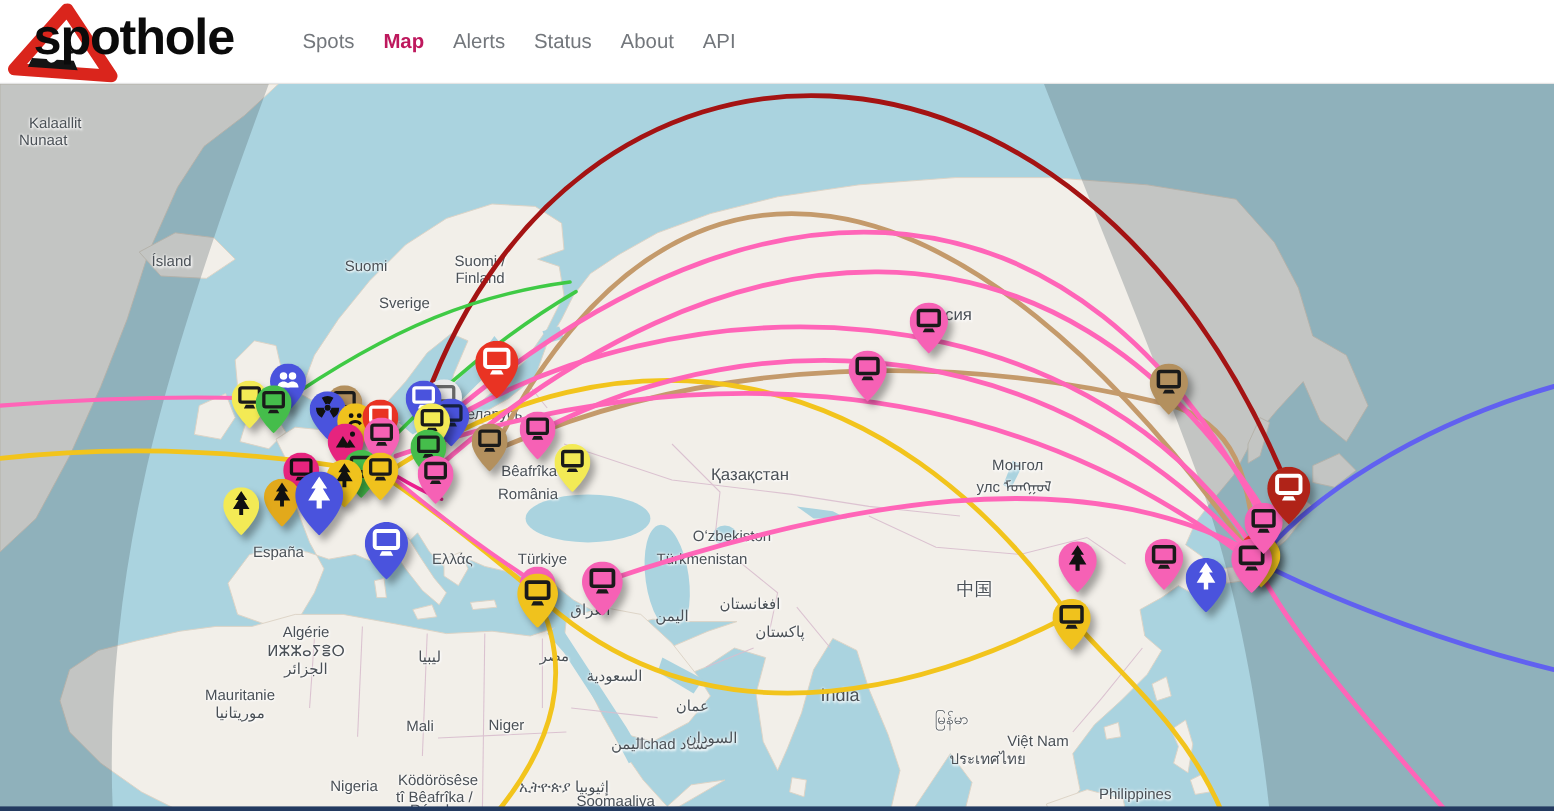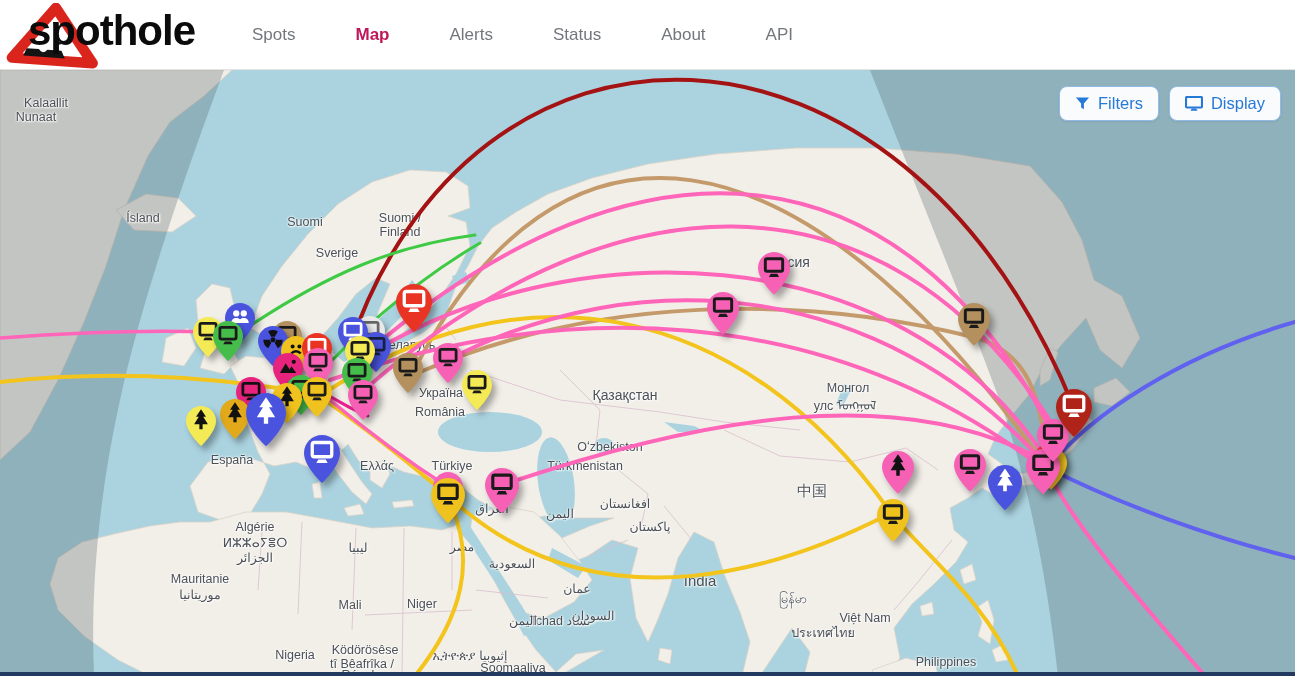--- a/index.html
+++ b/index.html
@@ -3,21 +3,21 @@
 <meta charset="utf-8">
 <style>
   * { margin:0; padding:0; box-sizing:border-box; }
   html,body { width:1295px; height:676px; overflow:hidden; font-family:"Liberation Sans", sans-serif; background:#fff; }
 
   
   .header { position:relative; height:70px; background:#fff; border-bottom:1px solid #e4e4e4; display:flex; align-items:center; z-index:50; }
   .brand { position:relative; display:flex; align-items:center; height:70px; width:210px; cursor:pointer; }
   .brand-sign { position:absolute; left:6px; top:3px; }
   .brand-text { position:absolute; left:28px; top:10px; font-family:Liberation Sans, sans-serif; font-weight:700; font-size:42px; letter-spacing:-1px; color:#0b0b0b; line-height:1; }
-  .nav { display:flex; align-items:center; gap:60px; margin-left:42px; }
+  .nav { display:flex; align-items:center; gap:24px; margin-left:42px; }
   .nav a { text-decoration:none; color:#73777c; font-size:17px; cursor:pointer; }
   .nav a.active { color:#be185d; font-weight:700; }
 
   
   .map { position:absolute; left:0; top:70px; width:1295px; height:606px; background:#aad3df; overflow:hidden; cursor:grab; }
   .map svg.base, .map svg.arcs { position:absolute; left:0; top:0; }
   .map .arcs { z-index:12; pointer-events:none; }
   .lbl { position:absolute; transform:translate(-50%,-50%); color:#4a5056; font-size:12.5px; white-space:nowrap; z-index:8;
          text-shadow:0 0 3px #fff, 0 0 2px #fff, 1px 1px 2px #fff; pointer-events:none; }
   .pinwrap { position:absolute; z-index:20; }
@@ -124,21 +124,21 @@
 
   <div id="labels">
       <div class="lbl" style="left: 46px; top: 33px;">Kalaallit</div>
       <div class="lbl" style="left: 36px; top: 47px;">Nunaat</div>
       <div class="lbl" style="left: 143px; top: 148px; text-align: center;">Ísland</div>
       <div class="lbl" style="left: 305px; top: 152px;">Suomi</div>
       <div class="lbl" style="left: 337px; top: 183px;">Sverige</div>
       <div class="lbl" style="left: 400px; top: 148px;">Suomi /</div>
       <div class="lbl" style="left: 400px; top: 162px;">Finland</div>
       <div class="lbl" style="left: 408px; top: 275px;">Беларусь</div>
-      <div class="lbl" style="left: 441px; top: 323px;">Україна</div>
+      <div class="lbl" style="left: 441px; top: 323px;">Bêafrîka</div>
       <div class="lbl" style="left: 440px; top: 342px;">România</div>
       <div class="lbl" style="left: 377px; top: 396px;">Ελλάς</div>
       <div class="lbl" style="left: 452px; top: 396px;">Türkiye</div>
       <div class="lbl" style="left: 232px; top: 390px;">España</div>
       <div class="lbl" style="left: 255px; top: 457px;">Algérie</div>
       <div class="lbl" style="left: 255px; top: 472px;">ⵍⵣⵣⴰⵢⴻⵔ</div>
       <div class="lbl" style="left: 255px; top: 487px;">الجزائر</div>
       <div class="lbl" style="left: 200px; top: 509px;">Mauritanie</div>
       <div class="lbl" style="left: 200px; top: 524px;">موريتانيا</div>
       <div class="lbl" style="left: 350px; top: 535px;">Mali</div>
@@ -486,30 +486,15 @@
       </div>
       <div class="pinwrap" style="left: 1056px; top: 319px;">
         <svg width="36" height="48" viewBox="0 0 24 32">
           <path d="M12 0 C5.37 0 0 5.37 0 12 C0 21 12 32 12 32 C12 32 24 21 24 12 C24 5.37 18.63 0 12 0 Z" fill="#b02318"></path>
           <rect x="5.5" y="5" width="13" height="9.5" rx="1.3" fill="none" stroke="#ffffff" stroke-width="2.2"></rect>
           <path d="M9.5 16.3 h5 l1.3 2.4 h-7.6 z" fill="#ffffff"></path>
         </svg>
       </div>
     </div>
 
-  <div class="controls">
-    <button class="ctl-btn">
-      <svg width="15" height="15" viewBox="0 0 16 15">
-          <path d="M1 1 h14 l-5.5 6.5 v6.2 l-3 -2 v-4.2 Z" fill="#2779d8"></path>
-        </svg>
-      <span>Filters</span>
-    </button>
-    <button class="ctl-btn">
-      <svg width="18" height="16" viewBox="0 0 20 18">
-          <rect x="1" y="1" width="18" height="12" rx="1.6" fill="none" stroke="#2779d8" stroke-width="2.4"></rect>
-          <path d="M6 16.5 h8 l-1.5 -2.5 h-5 z" fill="#2779d8"></path>
-        </svg>
-      <span>Display</span>
-    </button>
-  </div>
 
   <div class="footer-bar"></div>
 </div>
 
 </body></html>

